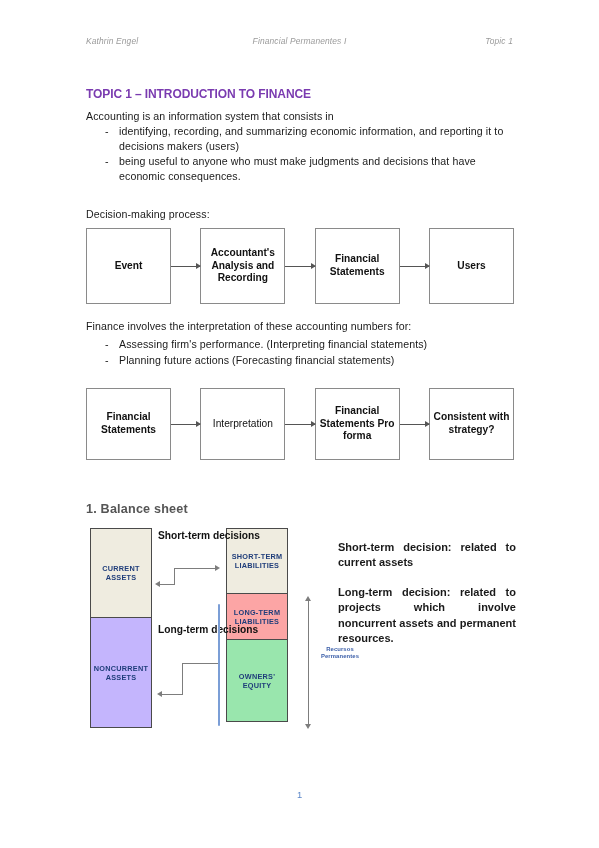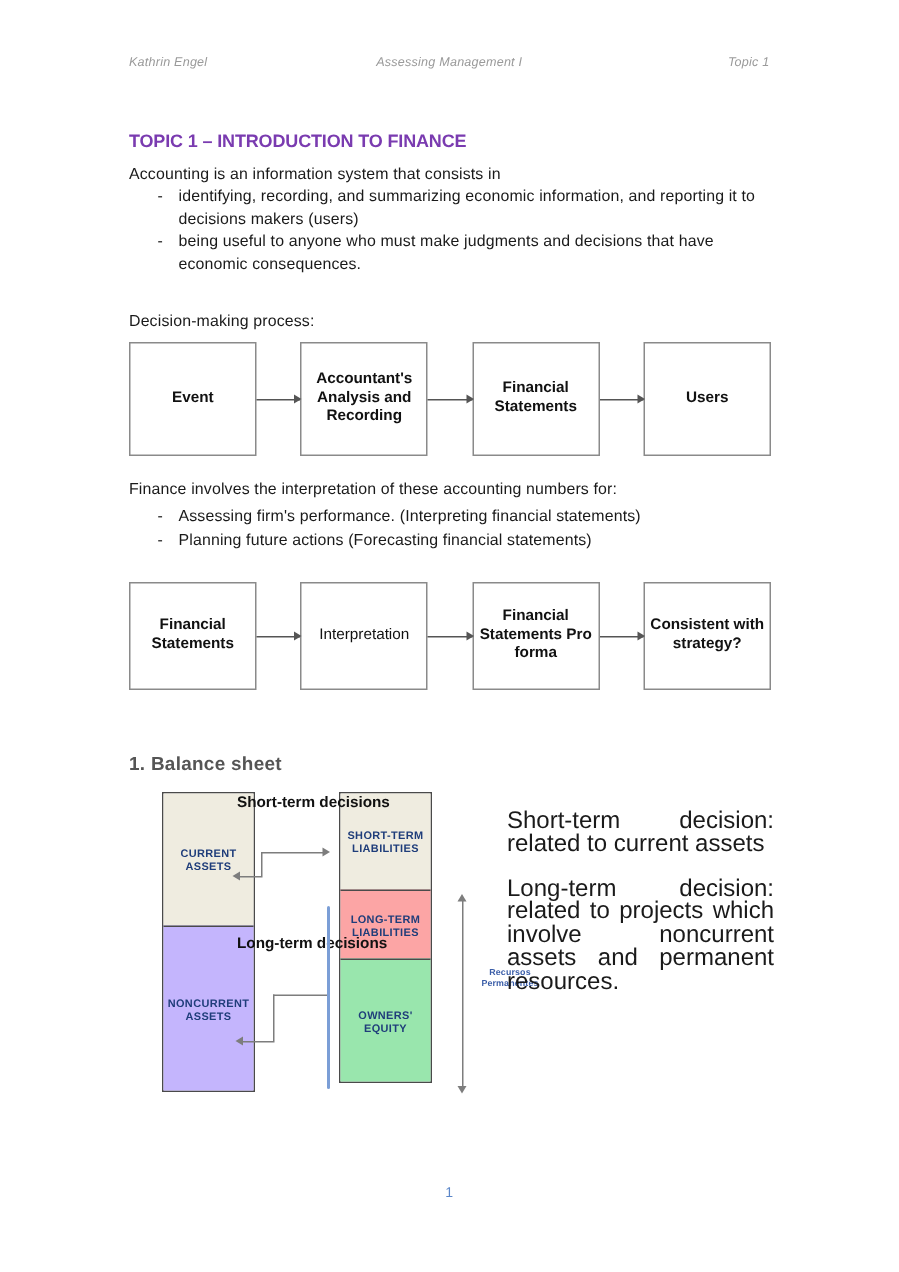--- a/index.html
+++ b/index.html
@@ -149,21 +149,21 @@
     justify-content: center;
     text-align: center;
     font-size: 7.3px;
     font-weight: bold;
     line-height: 9px;
     color: #1f3d7a;
     letter-spacing: .25px;
   }
   .bs-cell + .bs-cell { border-top: 1.2px solid #4a4a4a; }
 
-  #bs-left  { left: 4px;  top: 0; margin-left: 18px; }
+  #bs-left  { left: 4px;  top: 0; }
   #bs-right { left: 140px; top: 0; }
 
   .decision-label {
     position: absolute;
     font-weight: bold;
     font-size: 10.2px;
     line-height: 12.4px;
     color: #111;
   }
   #label-short { left: 72px; top: 2px; }
@@ -221,45 +221,46 @@
     color: #3b5ea8;
     text-align: center;
     letter-spacing: .1px;
   }
 
   
   .note {
     position: absolute;
     left: 338px;
     width: 178px;
-    font-size: 16px;
+    font-size: 11px;
     line-height: 15.4px;
     color: #1a1a1a;
     text-align: justify;
+    font-weight: bold;
   }
   #note-short { top: 540px; }
   #note-long  { top: 585px; }
 
   
   .page-number {
     position: absolute;
     bottom: 48px; left: 0; right: 0;
     text-align: center;
     font-size: 9.4px;
     color: #5b86c8;
   }
 </style>
 </head>
 <body>
 
 <div class="page">
 
   <div class="doc-header">
     <span>Kathrin Engel</span>
-    <span class="center">Assessing Management I</span>
+    <span class="center">Financial Permanentes I</span>
     <span>Topic 1</span>
   </div>
 
   <h1 class="topic-title">TOPIC 1 – INTRODUCTION TO FINANCE</h1>
 
   <div class="body-line intro-lead">Accounting is an information system that consists in</div>
 
   <ul class="bullets" id="intro-bullets">
     <li>
       <span class="dash">-</span>

